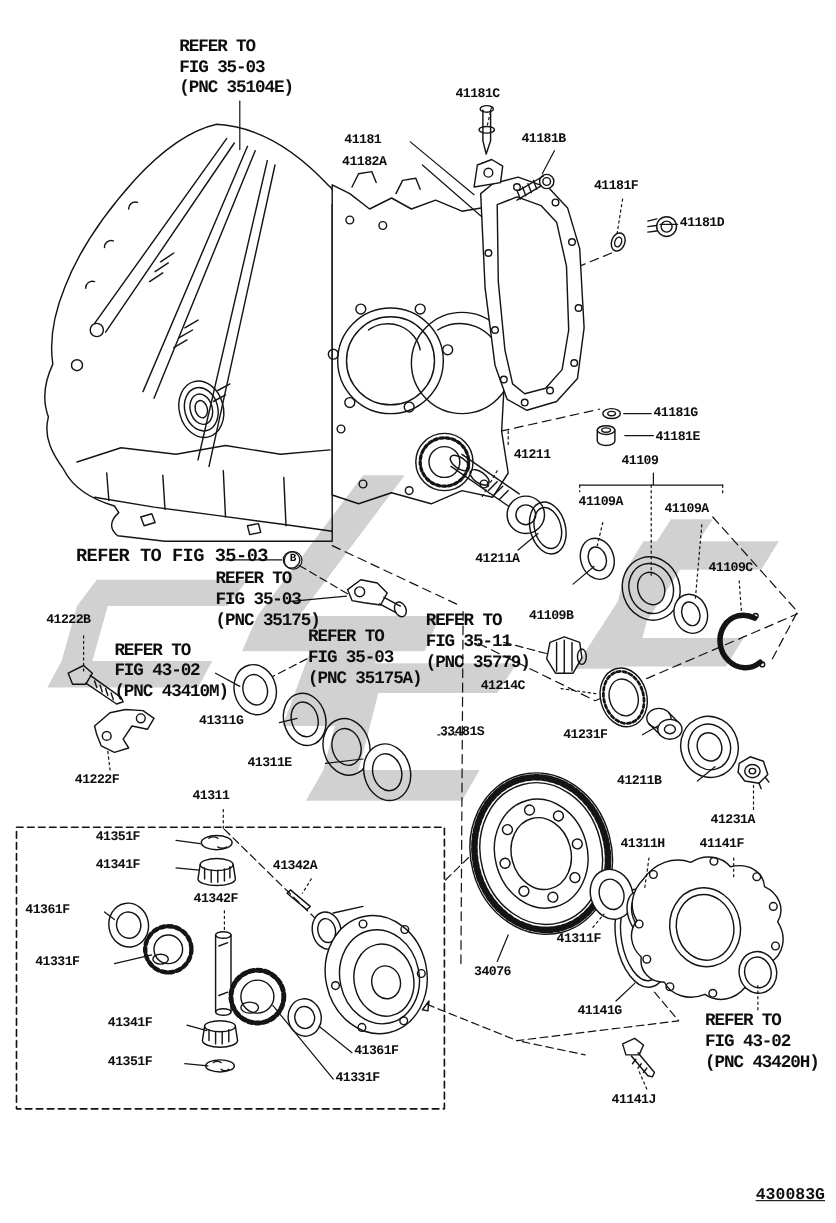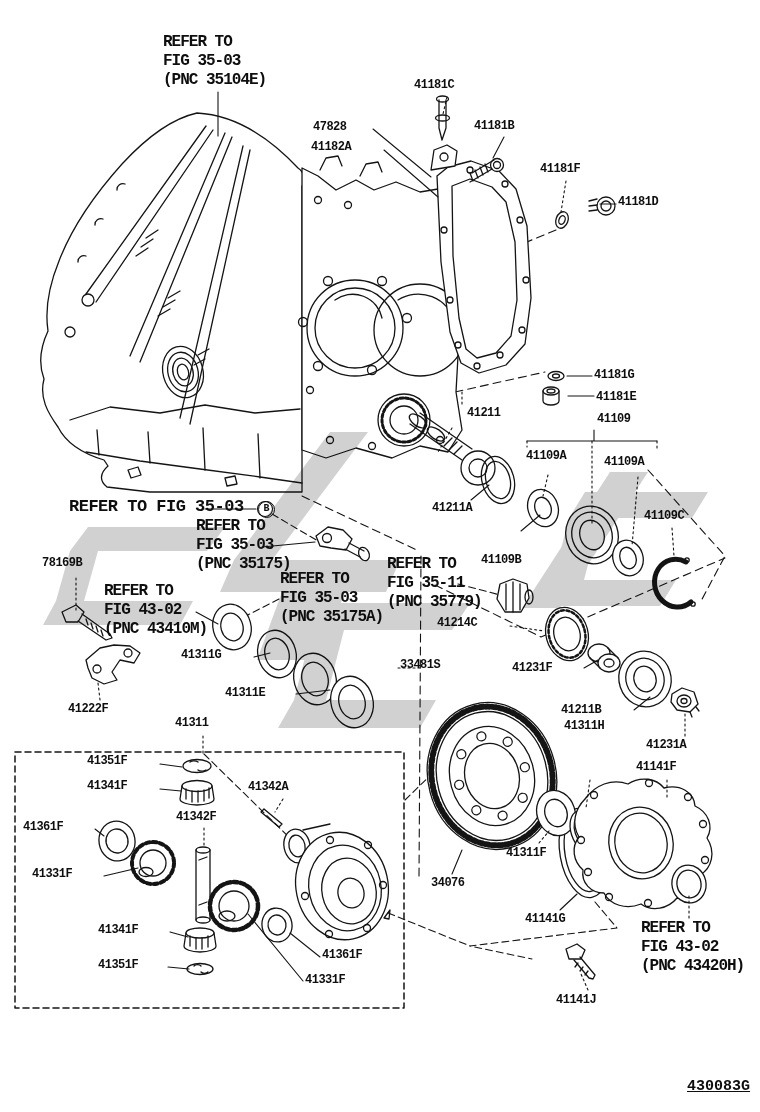--- a/index.html
+++ b/index.html
@@ -433,45 +433,45 @@
 FIG 35-03
 (PNC 35175A)</div>
 <div class="lbl ref" style="left:387px;top:555px">REFER TO
 FIG 35-11
 (PNC 35779)</div>
 <div class="lbl ref" style="left:641px;top:919px">REFER TO
 FIG 43-02
 (PNC 43420H)</div>
 
 <div class="lbl" style="left:414px;top:75px">41181C</div>
-<div class="lbl" style="left:313px;top:117px">47828</div>
+<div class="lbl" style="left:313px;top:117px">41181</div>
 <div class="lbl" style="left:311px;top:137px">41182A</div>
 <div class="lbl" style="left:474px;top:116px">41181B</div>
 <div class="lbl" style="left:540px;top:159px">41181F</div>
 <div class="lbl" style="left:618px;top:192px">41181D</div>
 <div class="lbl" style="left:594px;top:365px">41181G</div>
 <div class="lbl" style="left:596px;top:387px">41181E</div>
 <div class="lbl" style="left:467px;top:403px">41211</div>
-<div class="lbl" style="left:597px;top:409px">41109</div>
+<div class="lbl" style="left:565px;top:409px">41109</div>
 <div class="lbl" style="left:526px;top:446px">41109A</div>
 <div class="lbl" style="left:604px;top:452px">41109A</div>
 <div class="lbl" style="left:432px;top:498px">41211A</div>
 <div class="lbl" style="left:481px;top:550px">41109B</div>
 <div class="lbl" style="left:644px;top:506px">41109C</div>
-<div class="lbl" style="left:42px;top:553px">78169B</div>
+<div class="lbl" style="left:42px;top:553px">41222B</div>
 <div class="lbl" style="left:437px;top:613px">41214C</div>
 <div class="lbl" style="left:400px;top:655px">33481S</div>
 <div class="lbl" style="left:512px;top:658px">41231F</div>
 <div class="lbl" style="left:181px;top:645px">41311G</div>
 <div class="lbl" style="left:225px;top:683px">41311E</div>
 <div class="lbl" style="left:68px;top:699px">41222F</div>
 <div class="lbl" style="left:175px;top:713px">41311</div>
 <div class="lbl" style="left:561px;top:700px">41211B</div>
 <div class="lbl" style="left:646px;top:735px">41231A</div>
-<div class="lbl" style="left:564px;top:716px">41311H</div>
+<div class="lbl" style="left:564px;top:757px">41311H</div>
 <div class="lbl" style="left:636px;top:757px">41141F</div>
 <div class="lbl" style="left:87px;top:751px">41351F</div>
 <div class="lbl" style="left:87px;top:776px">41341F</div>
 <div class="lbl" style="left:248px;top:777px">41342A</div>
 <div class="lbl" style="left:176px;top:807px">41342F</div>
 <div class="lbl" style="left:23px;top:817px">41361F</div>
 <div class="lbl" style="left:32px;top:864px">41331F</div>
 <div class="lbl" style="left:98px;top:920px">41341F</div>
 <div class="lbl" style="left:98px;top:955px">41351F</div>
 <div class="lbl" style="left:322px;top:945px">41361F</div>

